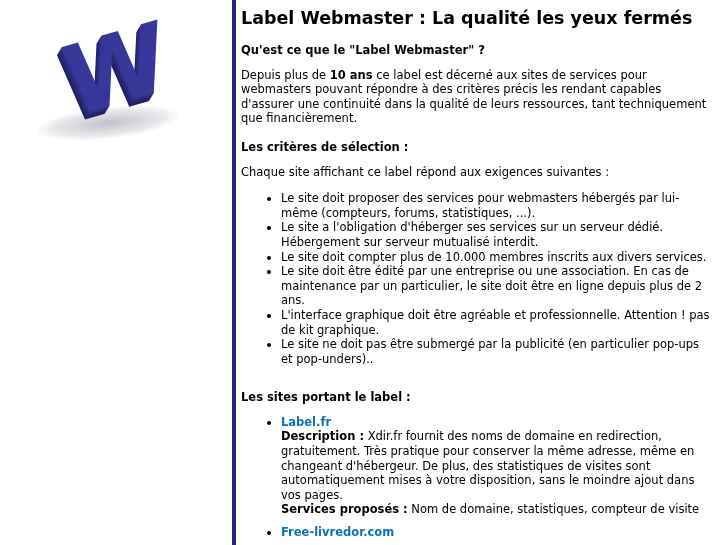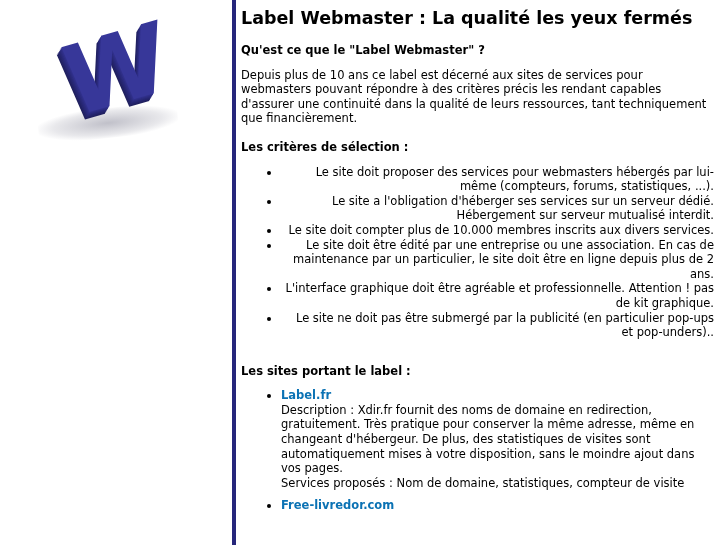--- a/index.html
+++ b/index.html
@@ -59,25 +59,25 @@
     font-weight: bold;
     color: #000000;
     margin: 0 0 14px 0;
   }
   .section-heading {
     font-size: 11.5px;
     font-weight: bold;
     margin: 14px 0 10px 0;
   }
   .para { margin: 0 0 12px 0; }
-  ul.bullet-list { margin: 0 0 24px 0; padding-left: 40px; list-style: disc outside; text-align: right; }
+  ul.bullet-list { margin: 0 0 24px 0; padding-left: 40px; list-style: disc outside; }
   ul.bullet-list li { margin: 0; }
   ul.site-list { margin: 0 0 12px 0; padding-left: 40px; list-style: disc outside; }
   ul.site-list li + li { margin-top: 8px; }
-  .bold-inline { font-weight: normal; }
+  .bold-inline { font-weight: bold; }
   a.site-link {
     color: #0b72b4;
     font-weight: bold;
     text-decoration: none;
     cursor: pointer;
   }
 </style>
 </head>
 <body>
 
@@ -95,20 +95,21 @@
   <div class="content">
 
     <h1 class="page-title">Label Webmaster : La qualité les yeux fermés</h1>
 
     <div class="section-heading">Qu'est ce que le "Label Webmaster" ?</div>
 
     <p class="para"><span>Depuis plus de </span><span class="bold-inline">10 ans</span><span> ce label est décerné aux sites de services pour webmasters pouvant répondre à des critères précis les rendant capables d'assurer une continuité dans la qualité de leurs ressources, tant techniquement que financièrement.</span></p>
 
     <div class="section-heading">Les critères de sélection :</div>
 
+    <p class="para">Chaque site affichant ce label répond aux exigences suivantes :</p>
 
     <ul class="bullet-list">
       <li>Le site doit proposer des services pour webmasters hébergés par lui-même (compteurs, forums, statistiques, ...).</li>
       <li>Le site a l'obligation d'héberger ses services sur un serveur dédié. Hébergement sur serveur mutualisé interdit.</li>
       <li>Le site doit compter plus de 10.000 membres inscrits aux divers services.</li>
       <li>Le site doit être édité par une entreprise ou une association. En cas de maintenance par un particulier, le site doit être en ligne depuis plus de 2 ans.</li>
       <li>L'interface graphique doit être agréable et professionnelle. Attention ! pas de kit graphique.</li>
       <li>Le site ne doit pas être submergé par la publicité (en particulier pop-ups et pop-unders)..</li>
     </ul>
 

